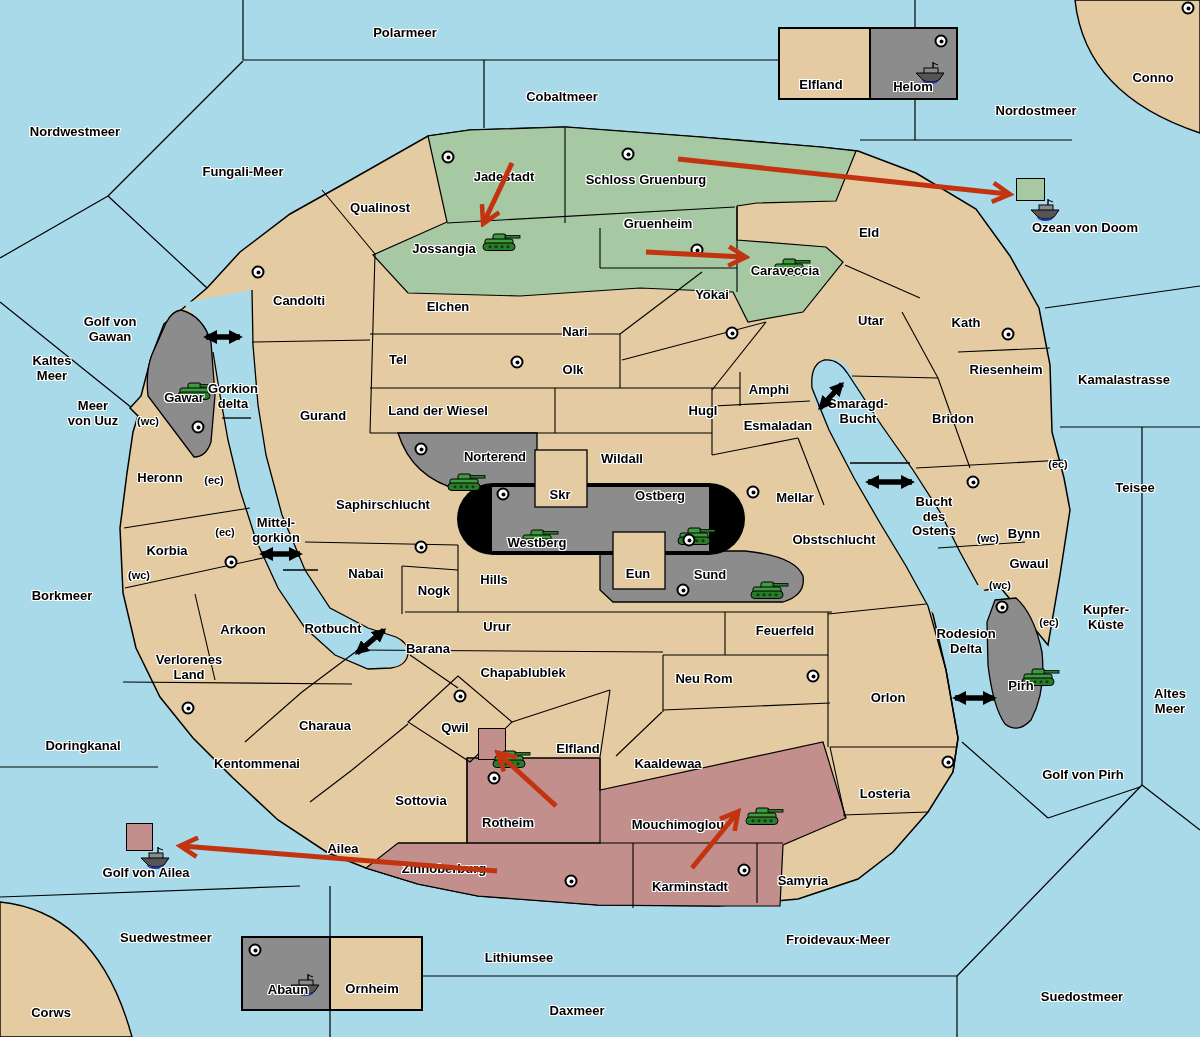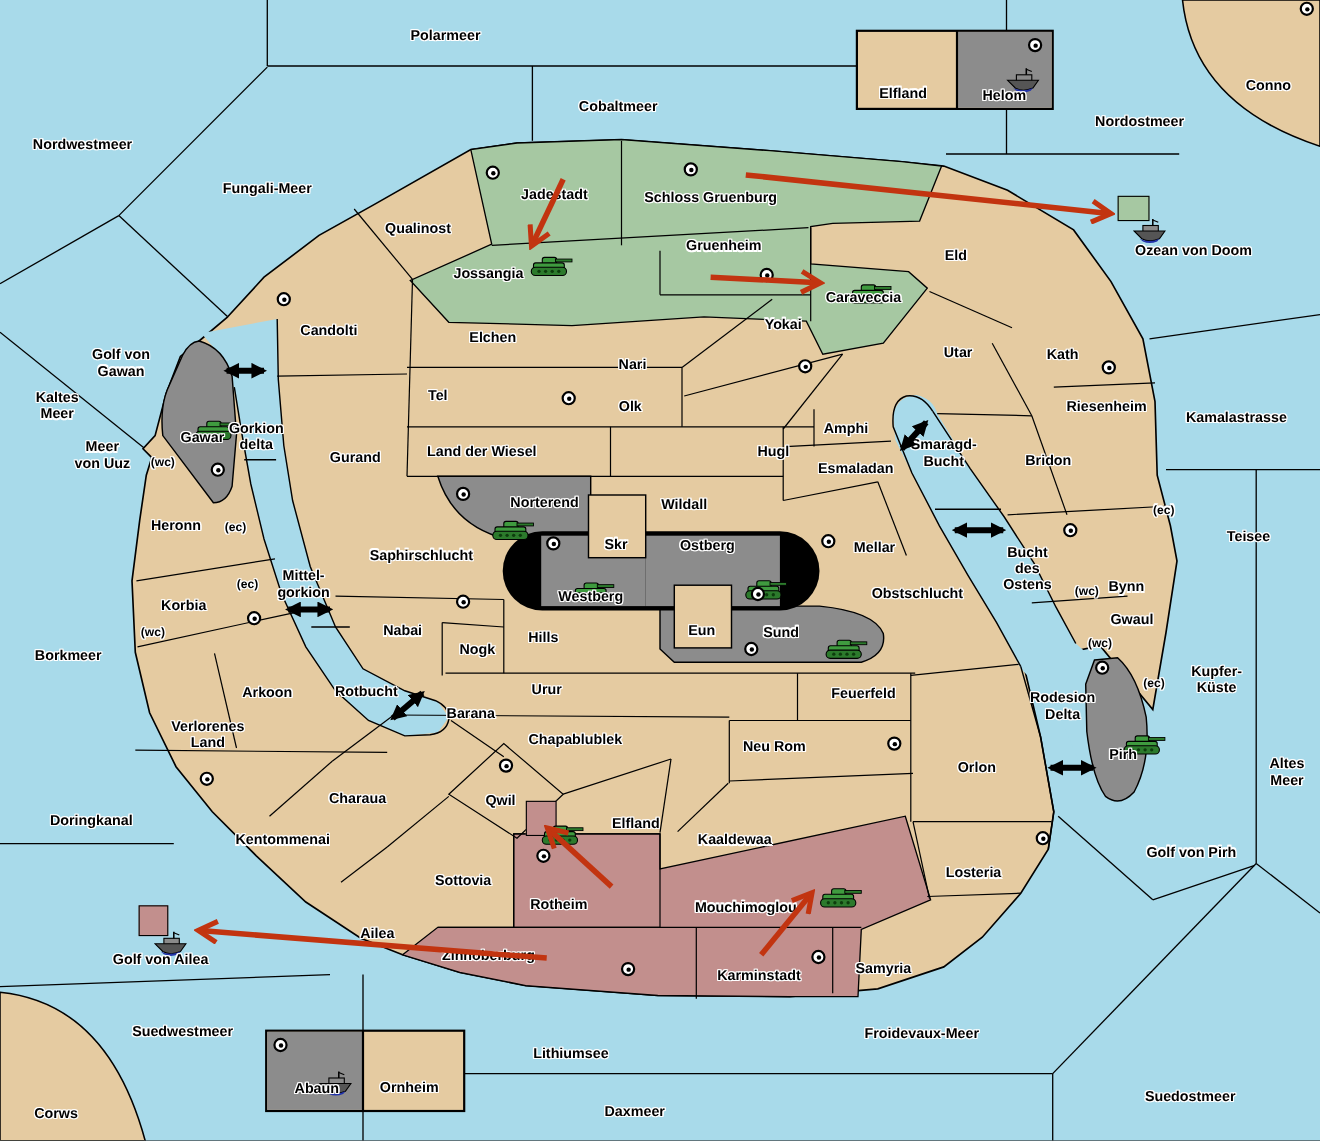--- a/index.html
+++ b/index.html
@@ -431,21 +431,21 @@
       <div class="lbl" style="left: 769px; top: 390px;">Amphi</div>
       <div class="lbl" style="left: 778px; top: 426px;">Esmaladan</div>
       <div class="lbl" style="left: 1006px; top: 370px;">Riesenheim</div>
       <div class="lbl" style="left: 953px; top: 419px;">Bridon</div>
       <div class="lbl" style="left: 184px; top: 398px;">Gawar</div>
       <div class="lbl" style="left: 160px; top: 478px;">Heronn</div>
       <div class="lbl" style="left: 167px; top: 551px;">Korbia</div>
       <div class="lbl" style="left: 495px; top: 457px;">Norterend</div>
       <div class="lbl" style="left: 622px; top: 459px;">Wildall</div>
       <div class="lbl" style="left: 560px; top: 495px;">Skr</div>
-      <div class="lbl" style="left: 643px; top: 496px;">Ostberg</div>
+      <div class="lbl" style="left: 660px; top: 496px;">Ostberg</div>
       <div class="lbl" style="left: 537px; top: 543px;">Westberg</div>
       <div class="lbl" style="left: 795px; top: 498px;">Mellar</div>
       <div class="lbl" style="left: 365px; top: 505px; padding-left: 36px;">Saphirschlucht</div>
       <div class="lbl" style="left: 834px; top: 540px;">Obstschlucht</div>
       <div class="lbl" style="left: 638px; top: 574px;">Eun</div>
       <div class="lbl" style="left: 710px; top: 575px;">Sund</div>
       <div class="lbl" style="left: 494px; top: 580px;">Hills</div>
       <div class="lbl" style="left: 366px; top: 574px;">Nabai</div>
       <div class="lbl" style="left: 434px; top: 591px;">Nogk</div>
       <div class="lbl" style="left: 1024px; top: 534px;">Bynn</div>

